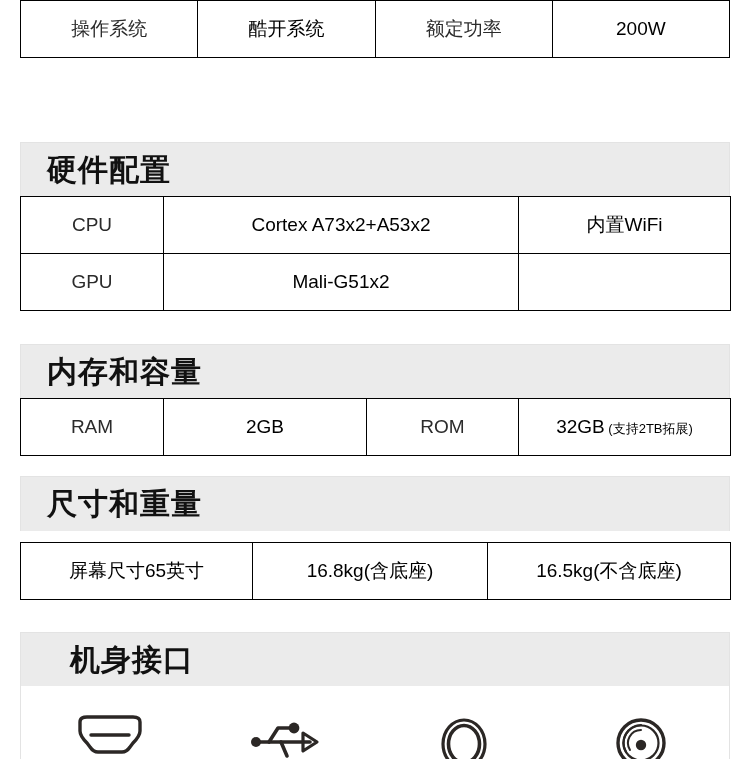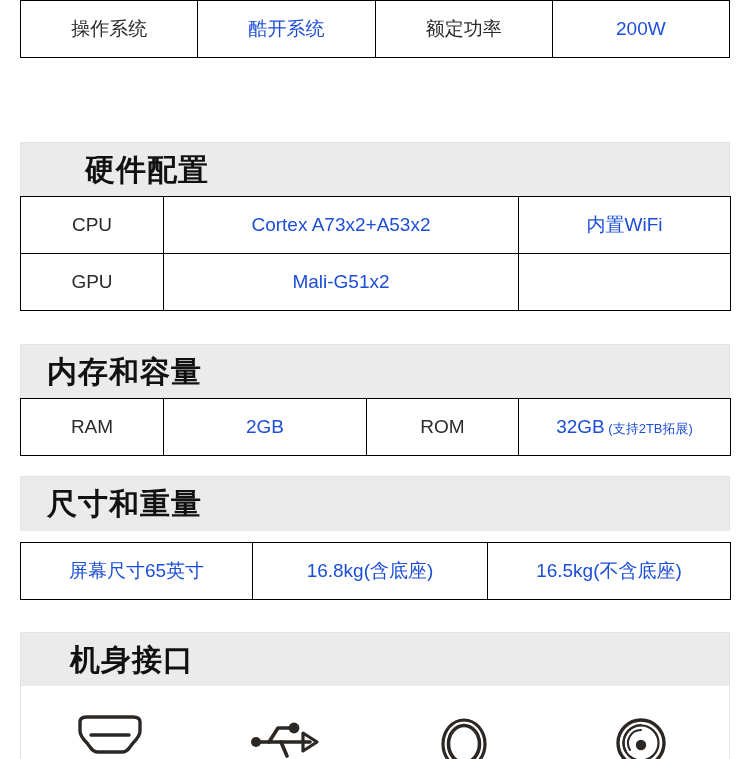--- a/index.html
+++ b/index.html
@@ -50,21 +50,21 @@
     overflow: hidden;
   }
 
   .cell-label {
     color: #2b2b2b;
     font-size: 19px;
     font-weight: 400;
   }
 
   .cell-value {
-    color: #1d4ed8;
+    color: #000000;
     font-size: 19px;
     font-weight: 400;
   }
 
   .cell-value .sub {
     font-size: 13px;
     margin-top: 46px;
   }
 
   
@@ -110,21 +110,21 @@
     justify-content: flex-start;
     padding-top: 28px;
   }
 
   .port-icon svg {
     display: block;
   }
 
   
   #block-basic   { top: -57px; }
-  #head-hardware { top: 142px; padding-left: 38px; }
+  #head-hardware { top: 142px; }
   #block-hardware{ top: 196px; }
   #head-memory   { top: 344px; }
   #block-memory  { top: 398px; }
   #head-size     { top: 476px; }
   #block-size    { top: 542px; }
   #head-ports    { top: 632px; padding-left: 23px; }
   #ports-body    { top: 686px; height: 100px; }
 </style>
 </head>
 <body>

